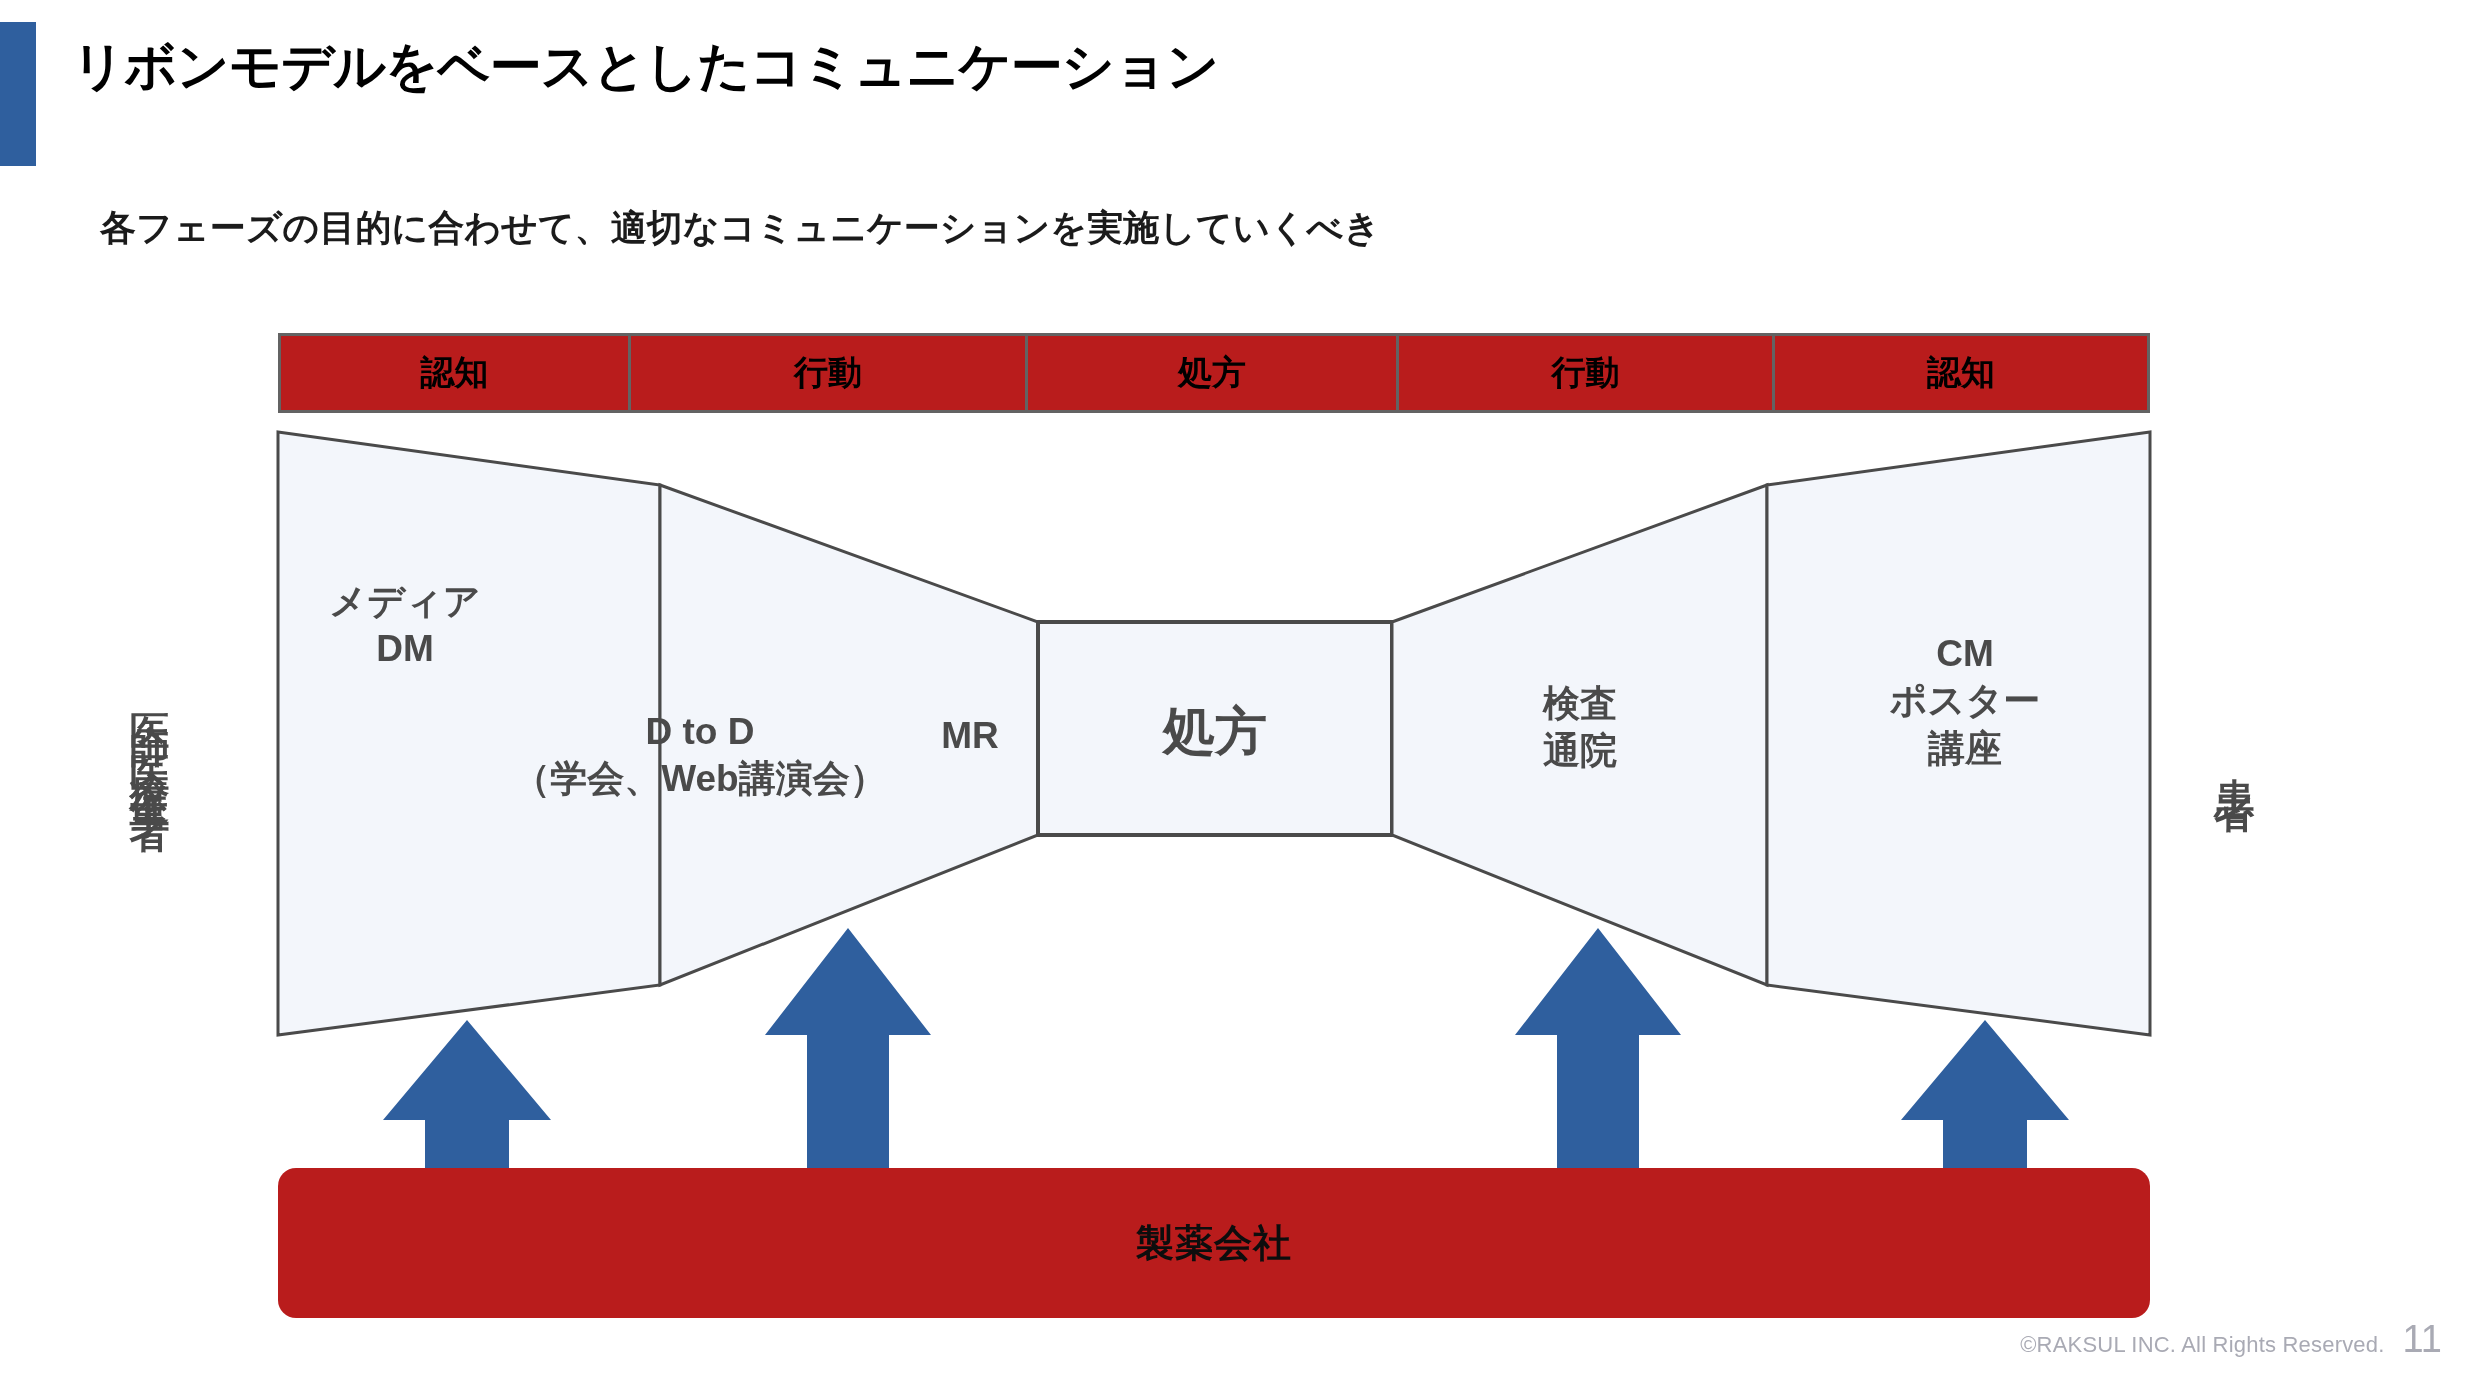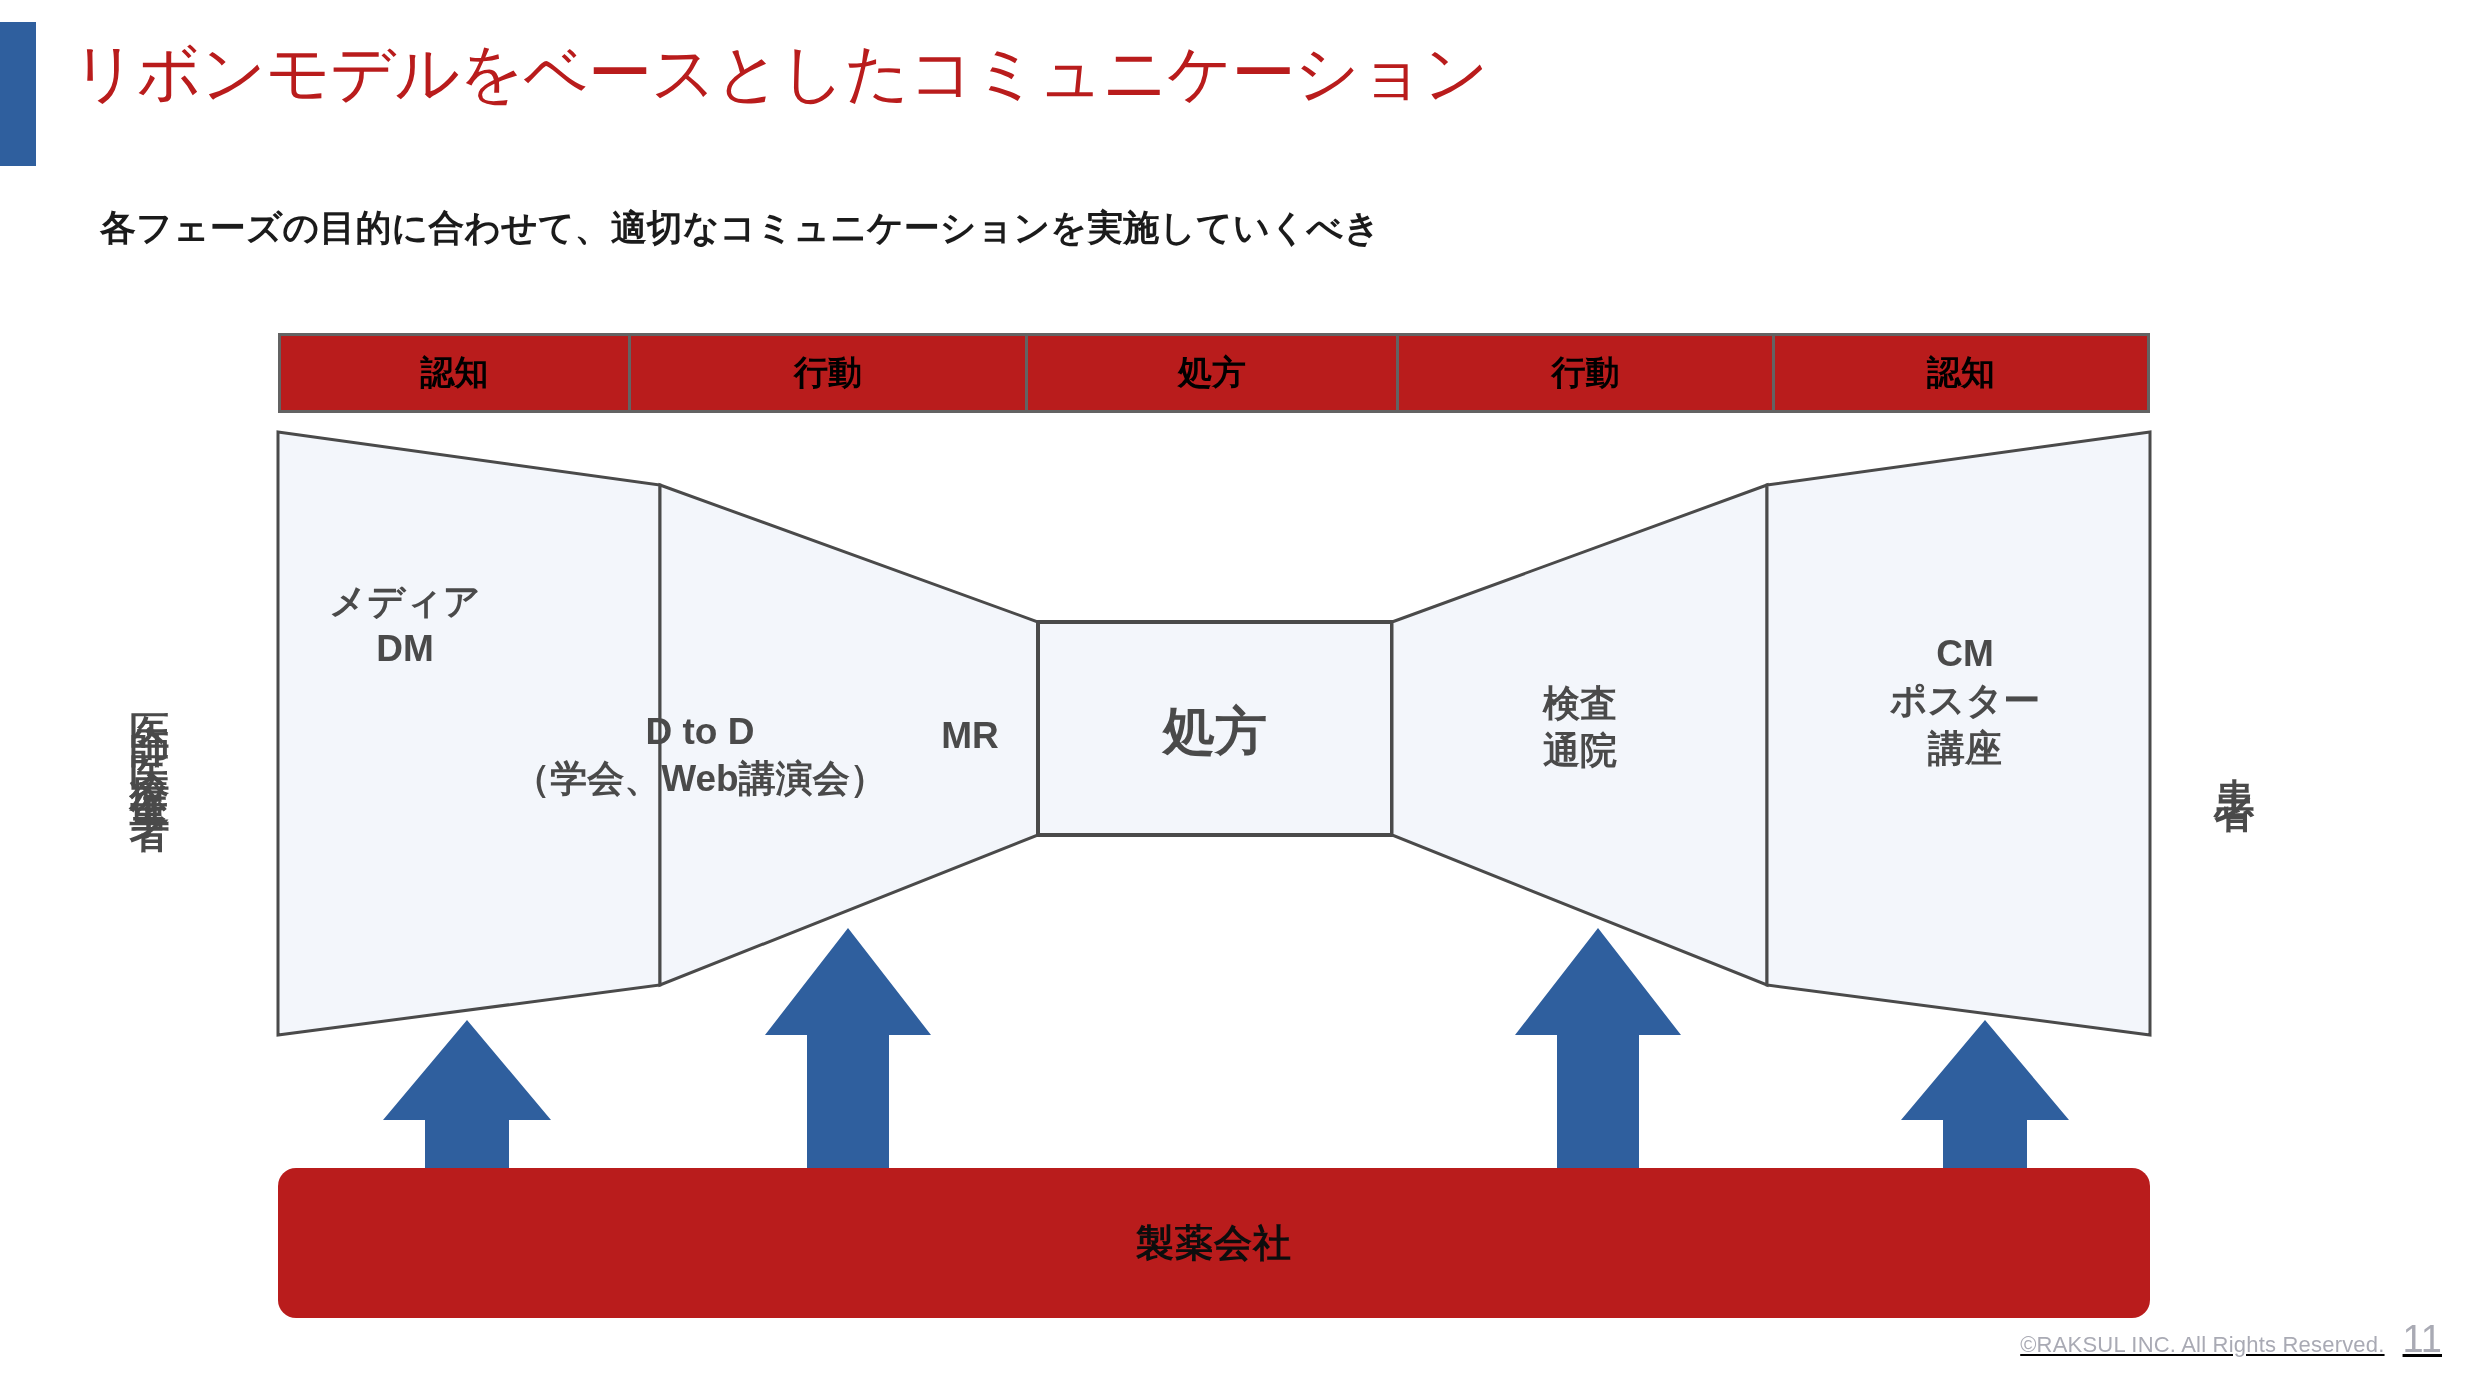--- a/index.html
+++ b/index.html
@@ -12,21 +12,21 @@
   }
   .slide{position:absolute;inset:0;}
 
   
   #title-accent{
     position:absolute;left:0;top:22px;width:36px;height:144px;
     background:#2f5f9e;
   }
   #slide-title{
     position:absolute;left:72px;top:38px;
-    font-size:64px;font-weight:400;color:#b91c1c;
+    font-size:52px;font-weight:700;color:#000000;
     letter-spacing:-1px;white-space:nowrap;line-height:1.1;
   }
   #slide-subtitle{
     position:absolute;left:100px;top:204px;
     font-size:36px;font-weight:700;color:#1b1b1b;
     white-space:nowrap;letter-spacing:0px;
   }
 
   
   #phase-table{
@@ -79,21 +79,21 @@
     background:#b91c1c;border-radius:18px;
     display:flex;align-items:center;justify-content:center;
   }
   #pharma-label{
     font-size:38px;font-weight:700;color:#0d0d0d;letter-spacing:1px;
   }
 
   
   #footer{
     position:absolute;right:34px;top:1318px;
-    display:flex;align-items:baseline;gap:18px;text-decoration:underline;
+    display:flex;align-items:baseline;gap:18px;
   }
   #copyright{font-size:22px;color:#a9aab4;letter-spacing:0.2px;}
   #page-number{font-size:38px;color:#a9aab4;}
 </style>
 </head>
 <body>
 
 <div class="slide">
 
   <div id="title-accent"></div>

